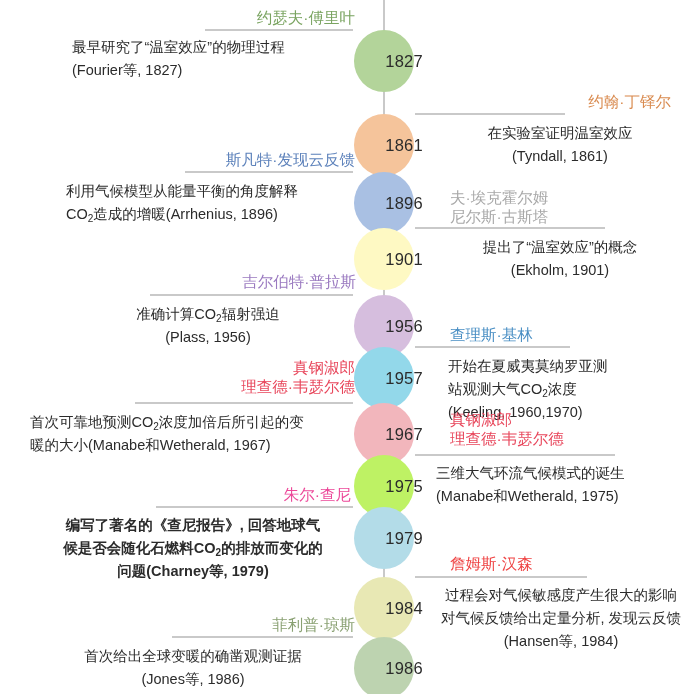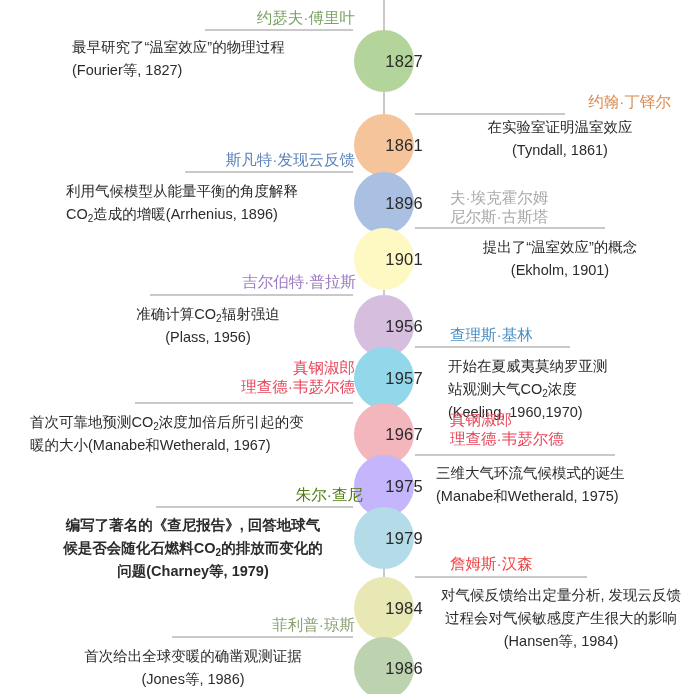--- a/index.html
+++ b/index.html
@@ -94,21 +94,21 @@
       <div>最早研究了“温室效应”的物理过程</div>
       <div>(Fourier等, 1827)</div>
     </div>
     <div class="connector" style="left: 415px; top: 113px; width: 150px;"></div>
     <div class="node" style="left: 354px; top: 114px; width: 60px; height: 62px; background: rgb(245, 196, 155);">
       <span class="node-year">1861</span>
     </div>
     <div class="name-label right" style="color: rgb(217, 138, 78); top: 92px; width: 200px; left: 450px; text-align: right; margin-left: 21px;">
       <div>约翰·丁铎尔</div>
     </div>
-    <div class="desc center" style="left: 430px; top: 116px; width: 260px;">
+    <div class="desc center" style="left: 430px; top: 122px; width: 260px;">
       <div>在实验室证明温室效应</div>
       <div>(Tyndall, 1861)</div>
     </div>
     <div class="connector" style="left: 185px; top: 171px; width: 168px;"></div>
     <div class="node" style="left: 354px; top: 172px; width: 60px; height: 62px; background: rgb(169, 192, 227);">
       <span class="node-year">1896</span>
     </div>
     <div class="name-label left" style="color: rgb(93, 130, 187); top: 150px; width: 160px; left: 195px; text-align: right;">
       <div>斯凡特·发现云反馈</div>
     </div>
@@ -157,53 +157,53 @@
     </div>
     <div class="name-label left" style="color: rgb(232, 70, 91); top: 358px; width: 195px; left: 160px; text-align: right;">
       <div>真钢淑郎</div>
       <div>理查德·韦瑟尔德</div>
     </div>
     <div class="desc left" style="left: 30px; top: 411px; width: 326px;">
       <div>首次可靠地预测CO<span class="sub">2</span>浓度加倍后所引起的变</div>
       <div>暖的大小(Manabe和Wetherald, 1967)</div>
     </div>
     <div class="connector" style="left: 415px; top: 454px; width: 200px;"></div>
-    <div class="node" style="left: 354px; top: 455px; width: 60px; height: 62px; background: #c4b5fd;">
+    <div class="node" style="left: 354px; top: 455px; width: 60px; height: 62px; background: #bef264;">
       <span class="node-year">1975</span>
     </div>
     <div class="name-label right" style="color: rgb(232, 70, 91); top: 410px; width: 200px; left: 450px; text-align: left;">
       <div>真钢淑郎</div>
       <div>理查德·韦瑟尔德</div>
     </div>
     <div class="desc left" style="left: 436px; top: 462px; width: 250px;">
       <div>三维大气环流气候模式的诞生</div>
       <div>(Manabe和Wetherald, 1975)</div>
     </div>
     <div class="connector" style="left: 156px; top: 506px; width: 197px;"></div>
     <div class="node" style="left: 354px; top: 507px; width: 60px; height: 62px; background: rgb(179, 220, 232);">
       <span class="node-year">1979</span>
     </div>
-    <div class="name-label left" style="color: #4d7c0f; top: 485px; width: 175px; left: 188px; text-align: right;">
+    <div class="name-label left" style="color: #ec4899; top: 485px; width: 175px; left: 176px; text-align: right;">
       <div>朱尔·查尼</div>
     </div>
     <div class="desc center" style="left: 30px; top: 514px; width: 326px; font-weight: bold;">
       <div>编写了著名的《查尼报告》, 回答地球气</div>
       <div>候是否会随化石燃料CO<span class="sub">2</span>的排放而变化的</div>
       <div>问题(Charney等, 1979)</div>
     </div>
     <div class="connector" style="left: 415px; top: 576px; width: 172px;"></div>
     <div class="node" style="left: 354px; top: 577px; width: 60px; height: 62px; background: rgb(232, 232, 180);">
       <span class="node-year">1984</span>
     </div>
     <div class="name-label right" style="color: #ef4444; top: 554px; width: 200px; left: 450px; text-align: left;">
       <div>詹姆斯·汉森</div>
     </div>
     <div class="desc center" style="left: 430px; top: 584px; width: 262px;">
+      <div>过程会对气候敏感度产生很大的影响</div>
       <div>对气候反馈给出定量分析, 发现云反馈</div>
-      <div>过程会对气候敏感度产生很大的影响</div>
       <div>(Hansen等, 1984)</div>
     </div>
     <div class="connector" style="left: 172px; top: 636px; width: 181px;"></div>
     <div class="node" style="left: 354px; top: 637px; width: 60px; height: 62px; background: rgb(189, 211, 176);">
       <span class="node-year">1986</span>
     </div>
     <div class="name-label left" style="color: rgb(138, 161, 115); top: 615px; width: 165px; left: 190px; text-align: right;">
       <div>菲利普·琼斯</div>
     </div>
     <div class="desc center" style="left: 30px; top: 645px; width: 326px;">

